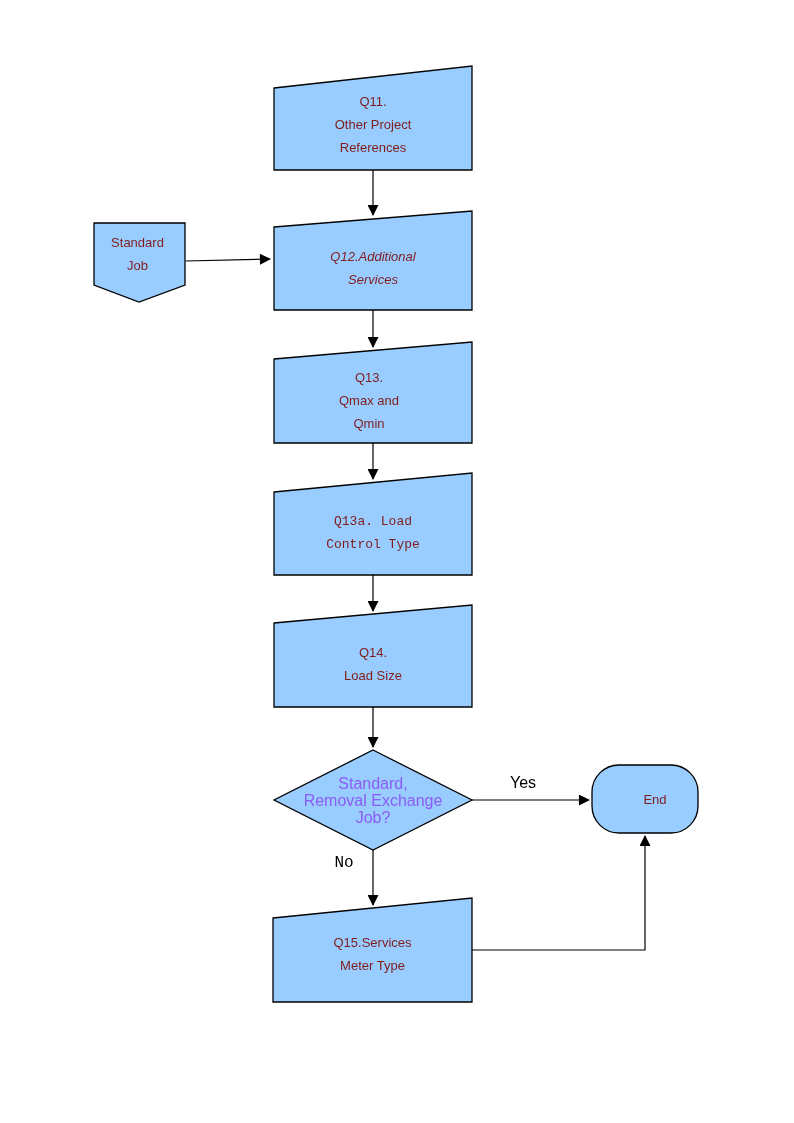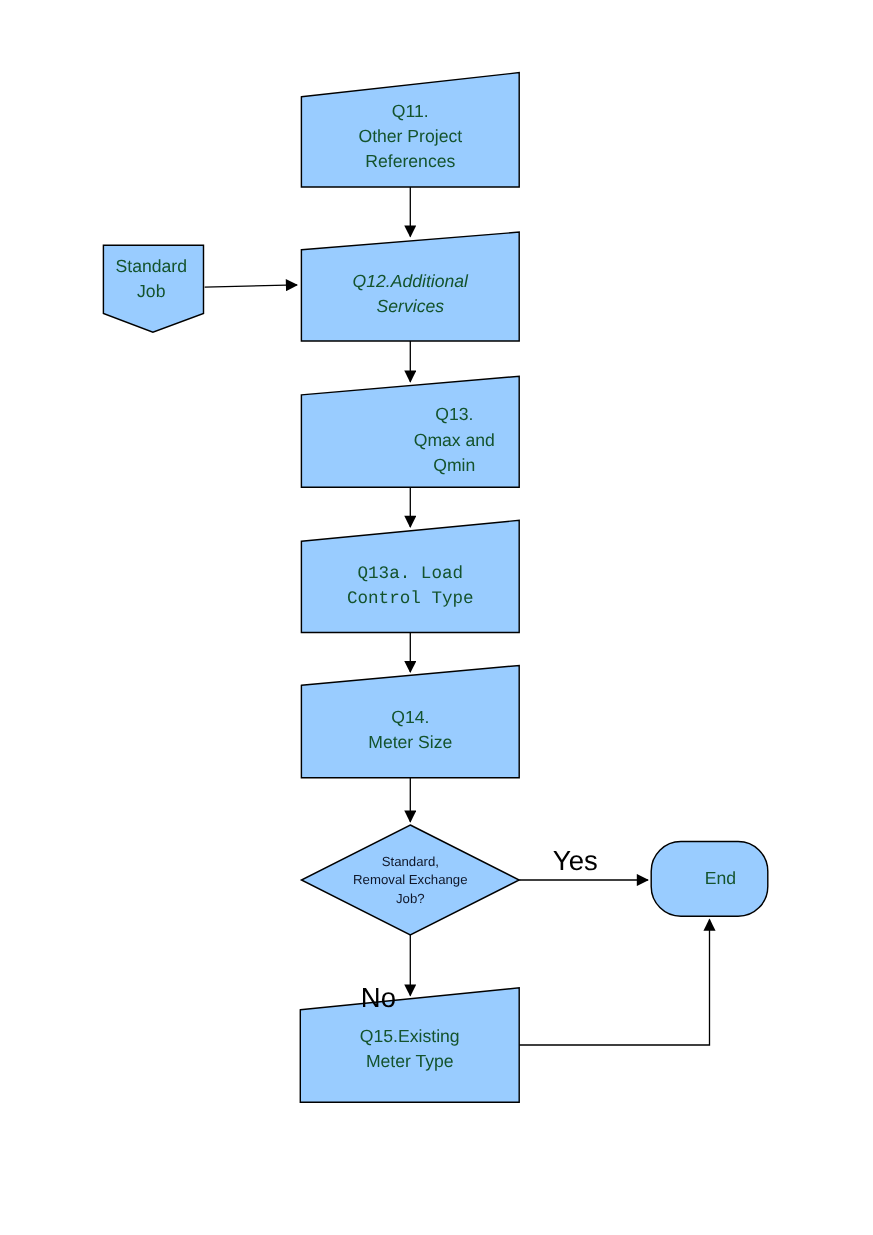--- a/index.html
+++ b/index.html
@@ -12,37 +12,37 @@
     overflow: hidden;
   }
   svg.layer { position: absolute; left: 0; top: 0; }
   .node-label {
     position: absolute;
     display: flex;
     align-items: center;
     justify-content: center;
     text-align: center;
     white-space: pre-line;
-    color: #14532d;
-    font-size: 16px;
+    color: #7f1d1d;
+    font-size: 13px;
     line-height: 23px;
     pointer-events: none;
   }
   .decision-text {
-    font-size: 12px;
+    font-size: 16px;
     line-height: 17px;
-    color: #0f172a;
+    color: #8b5cf6;
   }
   .edge-label {
     position: absolute;
     display: flex;
     align-items: center;
     justify-content: center;
     color: #000000;
-    font-size: 25px;
+    font-size: 16px;
     pointer-events: none;
   }
 </style>
 </head>
 <body>
 
 <div class="canvas">
 
   <svg class="layer" width="794" height="1123" viewBox="0 0 794 1123">
     <defs>
@@ -75,36 +75,36 @@
   <div class="node-label" style="left:274px; top:78px; width:198px; height:92px;">Q11.
 Other Project
 References</div>
 
   <div class="node-label" style="left:94px; top:223px; width:87px; height:62px;">Standard
 Job</div>
 
   <div class="node-label" style="left:274px; top:224px; width:198px; height:88px;font-style:italic;">Q12.Additional
 Services</div>
 
-  <div class="node-label" style="left:274px; top:358px; width:190px; height:85px;padding-left:44px;">Q13.
+  <div class="node-label" style="left:274px; top:358px; width:190px; height:85px;">Q13.
 Qmax and
 Qmin</div>
 
   <div class="node-label" style="left:274px; top:490px; width:198px; height:85px;font-family:Liberation Mono, monospace;">Q13a. Load
 Control Type</div>
 
   <div class="node-label" style="left:274px; top:621px; width:198px; height:86px;">Q14.
-Meter Size</div>
+Load Size</div>
 
   <div class="node-label decision-text" style="left:278px; top:760px; width:190px; height:80px;">Standard,
 Removal Exchange
 Job?</div>
 
   <div class="node-label" style="left:592px; top:765px; width:126px; height:68px;">End</div>
 
-  <div class="node-label" style="left:273px; top:908px; width:199px; height:92px;">Q15.Existing
+  <div class="node-label" style="left:273px; top:908px; width:199px; height:92px;">Q15.Services
 Meter Type</div>
 
   <div class="edge-label" style="left:495px; top:770px; width:56px; height:26px;">Yes</div>
 
-  <div class="edge-label" style="left:320px; top:894px; width:48px; height:26px;">No</div>
+  <div class="edge-label" style="left:320px; top:850px; width:48px; height:26px;font-family:Liberation Mono, monospace;">No</div>
 
 </div>
 
 </body></html>

